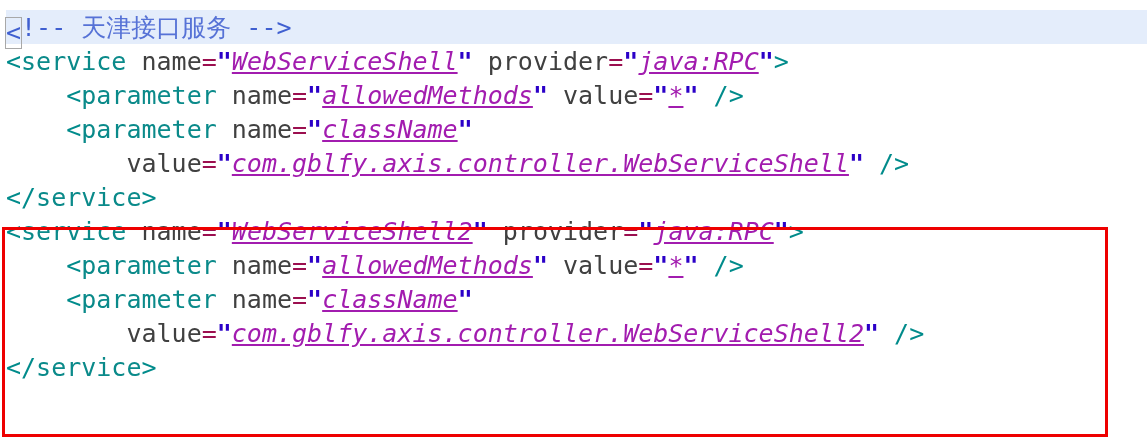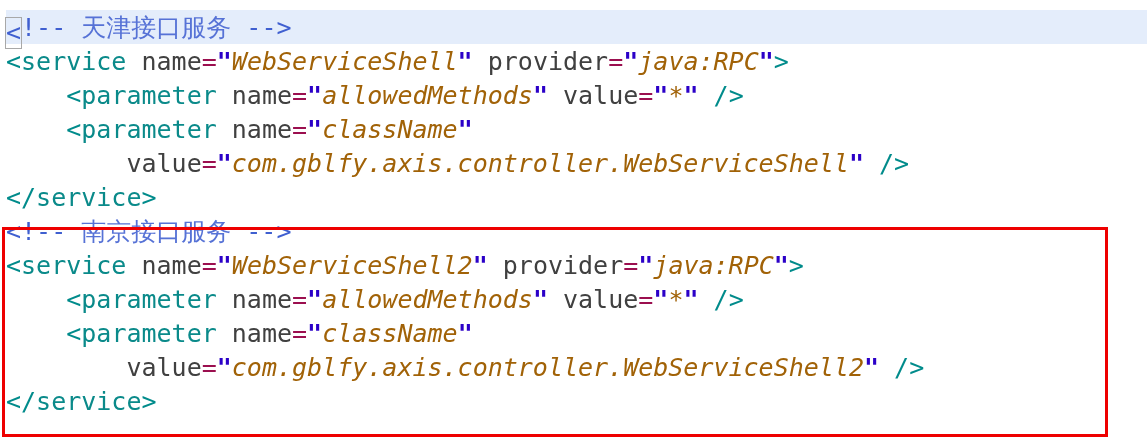--- a/index.html
+++ b/index.html
@@ -37,21 +37,21 @@
   }
 
   
   .tok-comment   { color: #3f5fd0; }
   .tok-comment-cn{ color: #5672d6; }
   .tok-punct     { color: #008b8b; }   
   .tok-tag       { color: #0a8a8a; margin-top: 13px; }   
   .tok-attr      { color: #404040; }   
   .tok-eq        { color: #9b0f4f; }
   .tok-quote     { color: #2b00c8; font-weight: bold; font-style: normal; }
-  .tok-value     { color: #a16207; font-style: italic; }
+  .tok-value     { color: #a21caf; font-style: italic; text-decoration: underline; }
 
   
   .bracket-box {
     display: inline-block;
     border: 1px solid #a8a8a8;
     margin: 0 -1px;
     padding: 0;
     line-height: 30px;
     vertical-align: -5px;
     box-sizing: border-box;
@@ -83,21 +83,20 @@
 
 <div id="code-editor">
 
   <div class="lines-wrap">
       <div class="code-line highlighted"><span class="tok-comment bracket-box">&lt;</span><span class="tok-comment">!-- </span><span class="tok-comment-cn">天津接口服务</span><span class="tok-comment"> --&gt;</span></div>
       <div class="code-line"><span class="tok-punct">&lt;</span><span class="tok-tag">service</span><span class="tok-plain"> </span><span class="tok-attr">name</span><span class="tok-eq">=</span><span class="tok-quote">"</span><span class="tok-value">WebServiceShell</span><span class="tok-quote">"</span><span class="tok-plain"> </span><span class="tok-attr">provider</span><span class="tok-eq">=</span><span class="tok-quote">"</span><span class="tok-value">java:RPC</span><span class="tok-quote">"</span><span class="tok-punct">&gt;</span></div>
       <div class="code-line"><span class="tok-plain">    </span><span class="tok-punct">&lt;</span><span class="tok-tag">parameter</span><span class="tok-plain"> </span><span class="tok-attr">name</span><span class="tok-eq">=</span><span class="tok-quote">"</span><span class="tok-value">allowedMethods</span><span class="tok-quote">"</span><span class="tok-plain"> </span><span class="tok-attr">value</span><span class="tok-eq">=</span><span class="tok-quote">"</span><span class="tok-value">*</span><span class="tok-quote">"</span><span class="tok-plain"> </span><span class="tok-punct">/&gt;</span></div>
       <div class="code-line"><span class="tok-plain">    </span><span class="tok-punct">&lt;</span><span class="tok-tag">parameter</span><span class="tok-plain"> </span><span class="tok-attr">name</span><span class="tok-eq">=</span><span class="tok-quote">"</span><span class="tok-value">className</span><span class="tok-quote">"</span></div>
       <div class="code-line"><span class="tok-plain">        </span><span class="tok-attr">value</span><span class="tok-eq">=</span><span class="tok-quote">"</span><span class="tok-value">com.gblfy.axis.controller.WebServiceShell</span><span class="tok-quote">"</span><span class="tok-plain"> </span><span class="tok-punct">/&gt;</span></div>
       <div class="code-line"><span class="tok-punct">&lt;/</span><span class="tok-tag">service</span><span class="tok-punct">&gt;</span></div>
-      <div class="code-line"><span class="tok-comment">&lt;!-- </span><span class="tok-comment-cn">南京接口服务</span><span class="tok-comment"> --&gt;</span></div>
       <div class="code-line"><span class="tok-punct">&lt;</span><span class="tok-tag">service</span><span class="tok-plain"> </span><span class="tok-attr">name</span><span class="tok-eq">=</span><span class="tok-quote">"</span><span class="tok-value">WebServiceShell2</span><span class="tok-quote">"</span><span class="tok-plain"> </span><span class="tok-attr">provider</span><span class="tok-eq">=</span><span class="tok-quote">"</span><span class="tok-value">java:RPC</span><span class="tok-quote">"</span><span class="tok-punct">&gt;</span></div>
       <div class="code-line"><span class="tok-plain">    </span><span class="tok-punct">&lt;</span><span class="tok-tag">parameter</span><span class="tok-plain"> </span><span class="tok-attr">name</span><span class="tok-eq">=</span><span class="tok-quote">"</span><span class="tok-value">allowedMethods</span><span class="tok-quote">"</span><span class="tok-plain"> </span><span class="tok-attr">value</span><span class="tok-eq">=</span><span class="tok-quote">"</span><span class="tok-value">*</span><span class="tok-quote">"</span><span class="tok-plain"> </span><span class="tok-punct">/&gt;</span></div>
       <div class="code-line"><span class="tok-plain">    </span><span class="tok-punct">&lt;</span><span class="tok-tag">parameter</span><span class="tok-plain"> </span><span class="tok-attr">name</span><span class="tok-eq">=</span><span class="tok-quote">"</span><span class="tok-value">className</span><span class="tok-quote">"</span></div>
       <div class="code-line"><span class="tok-plain">        </span><span class="tok-attr">value</span><span class="tok-eq">=</span><span class="tok-quote">"</span><span class="tok-value">com.gblfy.axis.controller.WebServiceShell2</span><span class="tok-quote">"</span><span class="tok-plain"> </span><span class="tok-punct">/&gt;</span></div>
       <div class="code-line"><span class="tok-punct">&lt;/</span><span class="tok-tag">service</span><span class="tok-punct">&gt;</span></div>
     </div>
 
   <div id="annotation-box"></div>
 
 </div>

